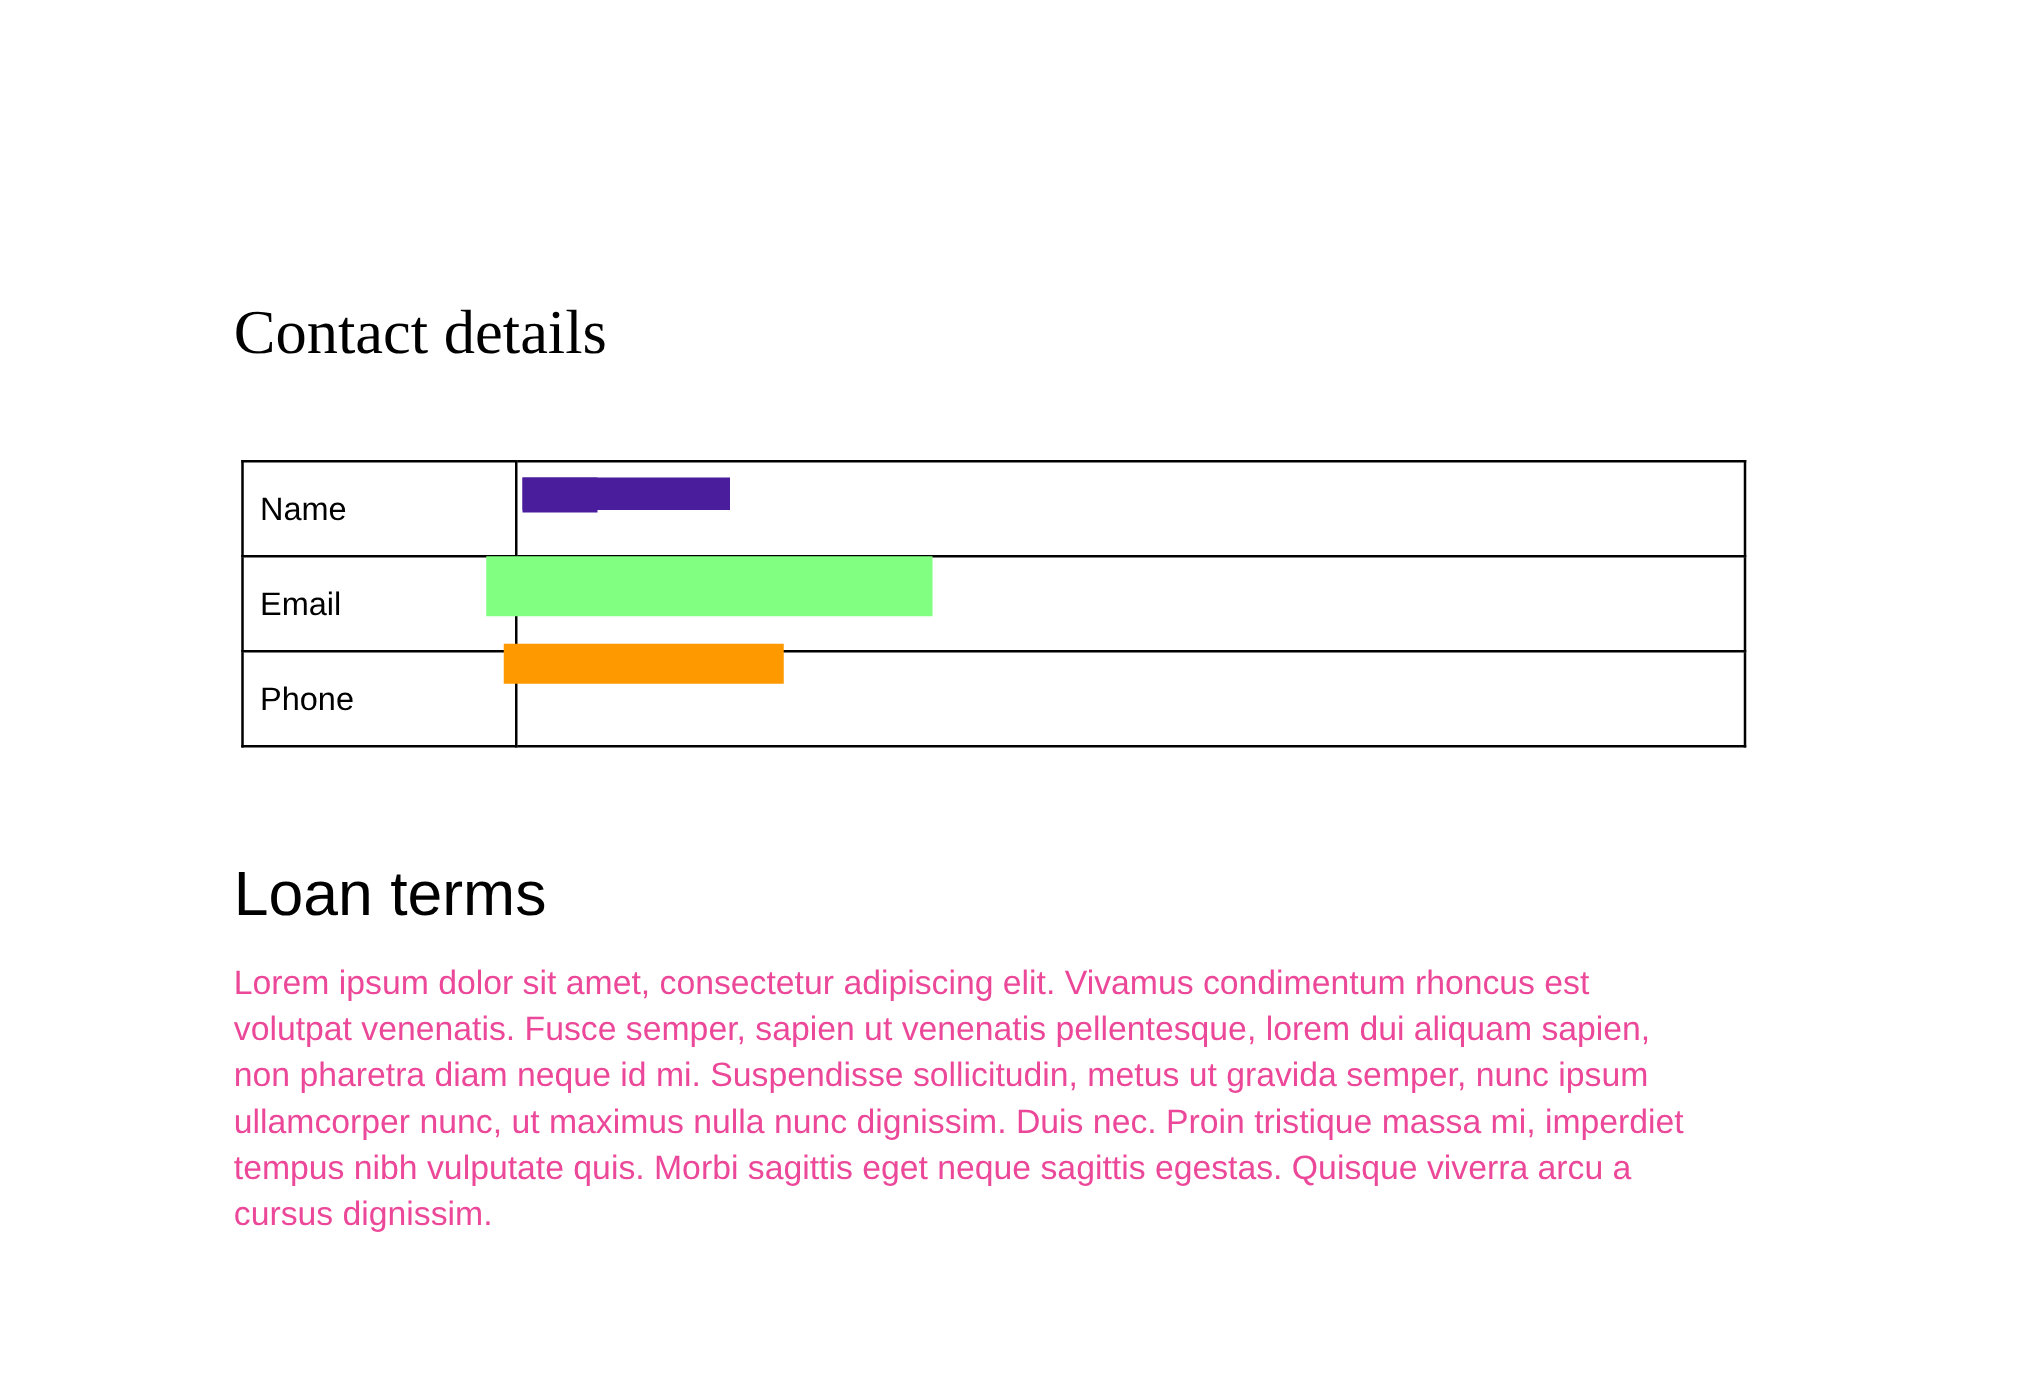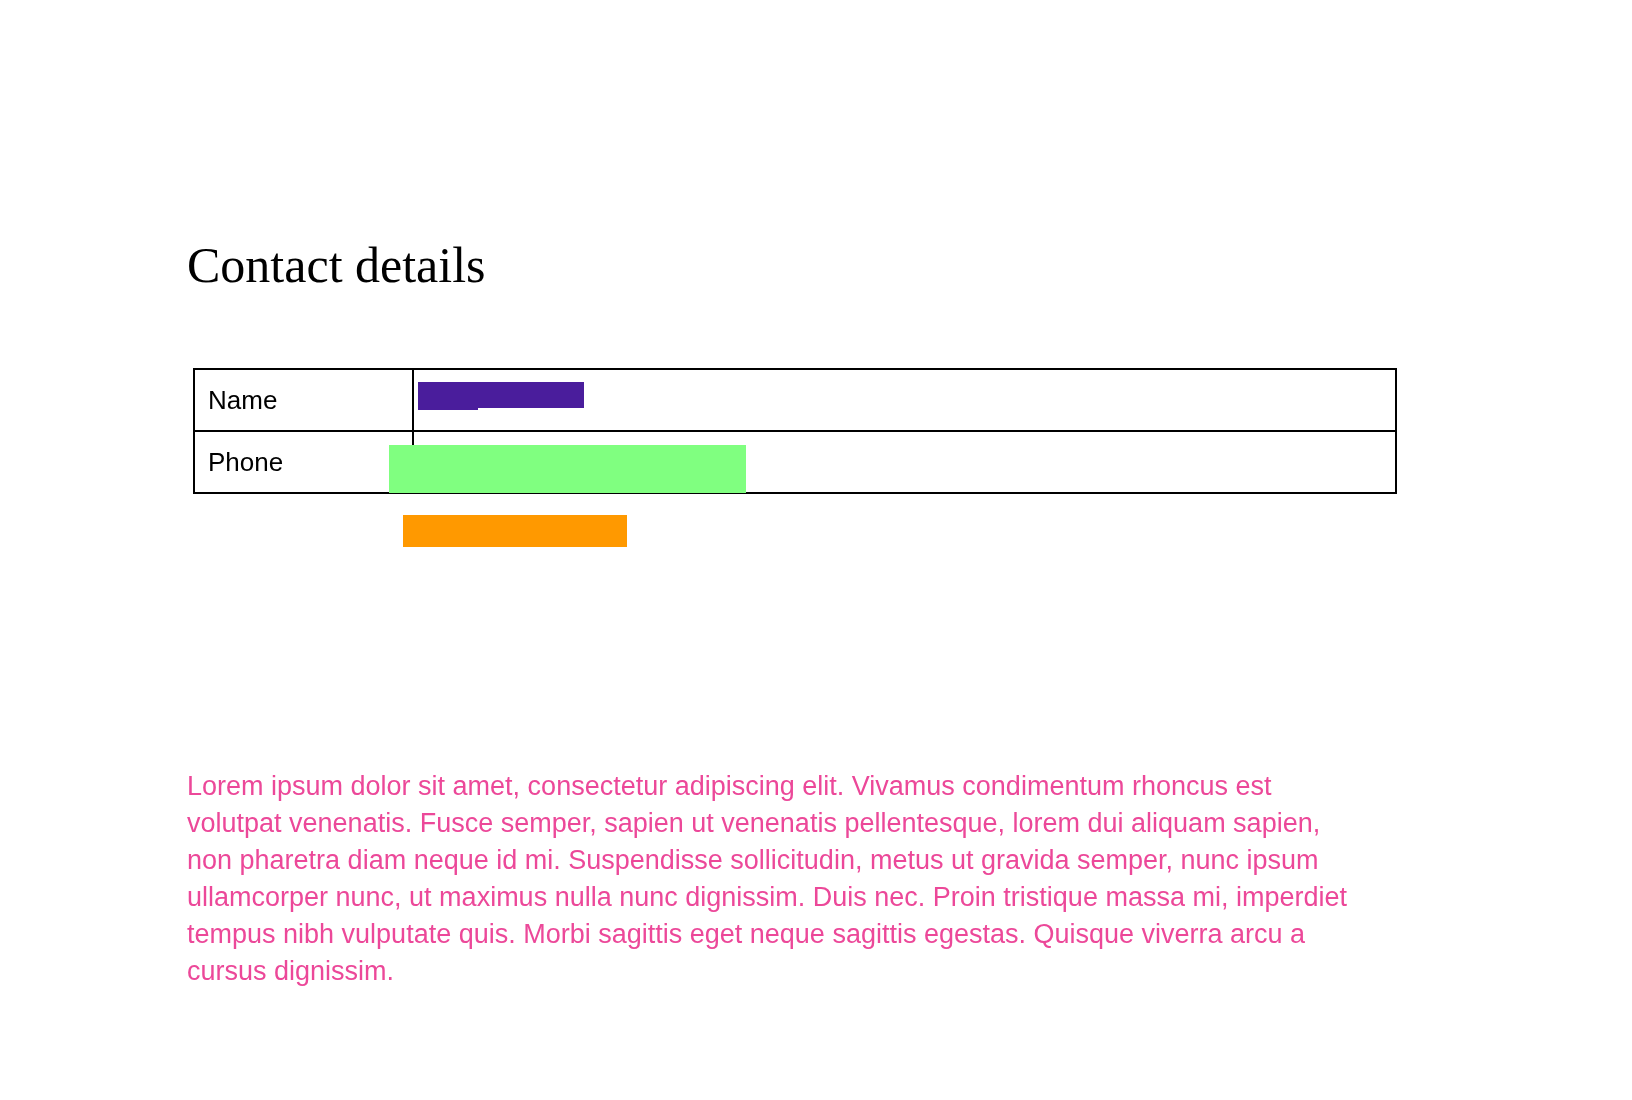--- a/index.html
+++ b/index.html
@@ -26,21 +26,21 @@
 
   table.contact-table {
     position: absolute;
     left: 193px; top: 368px;
     width: 1204px;
     border-collapse: collapse;
     table-layout: fixed;
   }
   table.contact-table td {
     border: 2px solid #000000;
-    height: 62px;
+    height: 76px;
     font-size: 26px;
     vertical-align: middle;
     padding-left: 13px;
   }
   td.label-cell { width: 219px; }
   td.value-cell { }
 
   .redaction {
     position: absolute;
     z-index: 3;
@@ -66,27 +66,32 @@
 
   <h1 class="doc-heading" id="contact-heading">Contact details</h1>
 
   <table class="contact-table">
     <tbody>
         <tr>
       <td class="label-cell">Name</td>
       <td class="value-cell"></td>
     </tr>
     <tr>
+      <td class="label-cell">Email</td>
+      <td class="value-cell"></td>
+    </tr>
+    <tr>
       <td class="label-cell">Phone</td>
       <td class="value-cell"></td>
     </tr>
   </tbody>
     </table>
 
   <div class="redaction" id="name-redaction-bar" style="background-color: rgb(74, 29, 156);"></div>
   <div class="redaction" id="name-redaction-bar-notch" style="background-color: rgb(74, 29, 156);"></div>
   <div class="redaction" id="email-redaction-bar" style="background-color: rgb(128, 255, 128);"></div>
   <div class="redaction" id="phone-redaction-bar" style="background-color: rgb(255, 153, 0);"></div>
 
+  <h1 class="doc-heading" id="loan-heading">Loan terms</h1>
 
   <p class="body-paragraph">Lorem ipsum dolor sit amet, consectetur adipiscing elit. Vivamus condimentum rhoncus est volutpat venenatis. Fusce semper, sapien ut venenatis pellentesque, lorem dui aliquam sapien, non pharetra diam neque id mi. Suspendisse sollicitudin, metus ut gravida semper, nunc ipsum ullamcorper nunc, ut maximus nulla nunc dignissim. Duis nec. Proin tristique massa mi, imperdiet tempus nibh vulputate quis. Morbi sagittis eget neque sagittis egestas. Quisque viverra arcu a cursus dignissim.</p>
 
 </div>
 
 </body></html>

